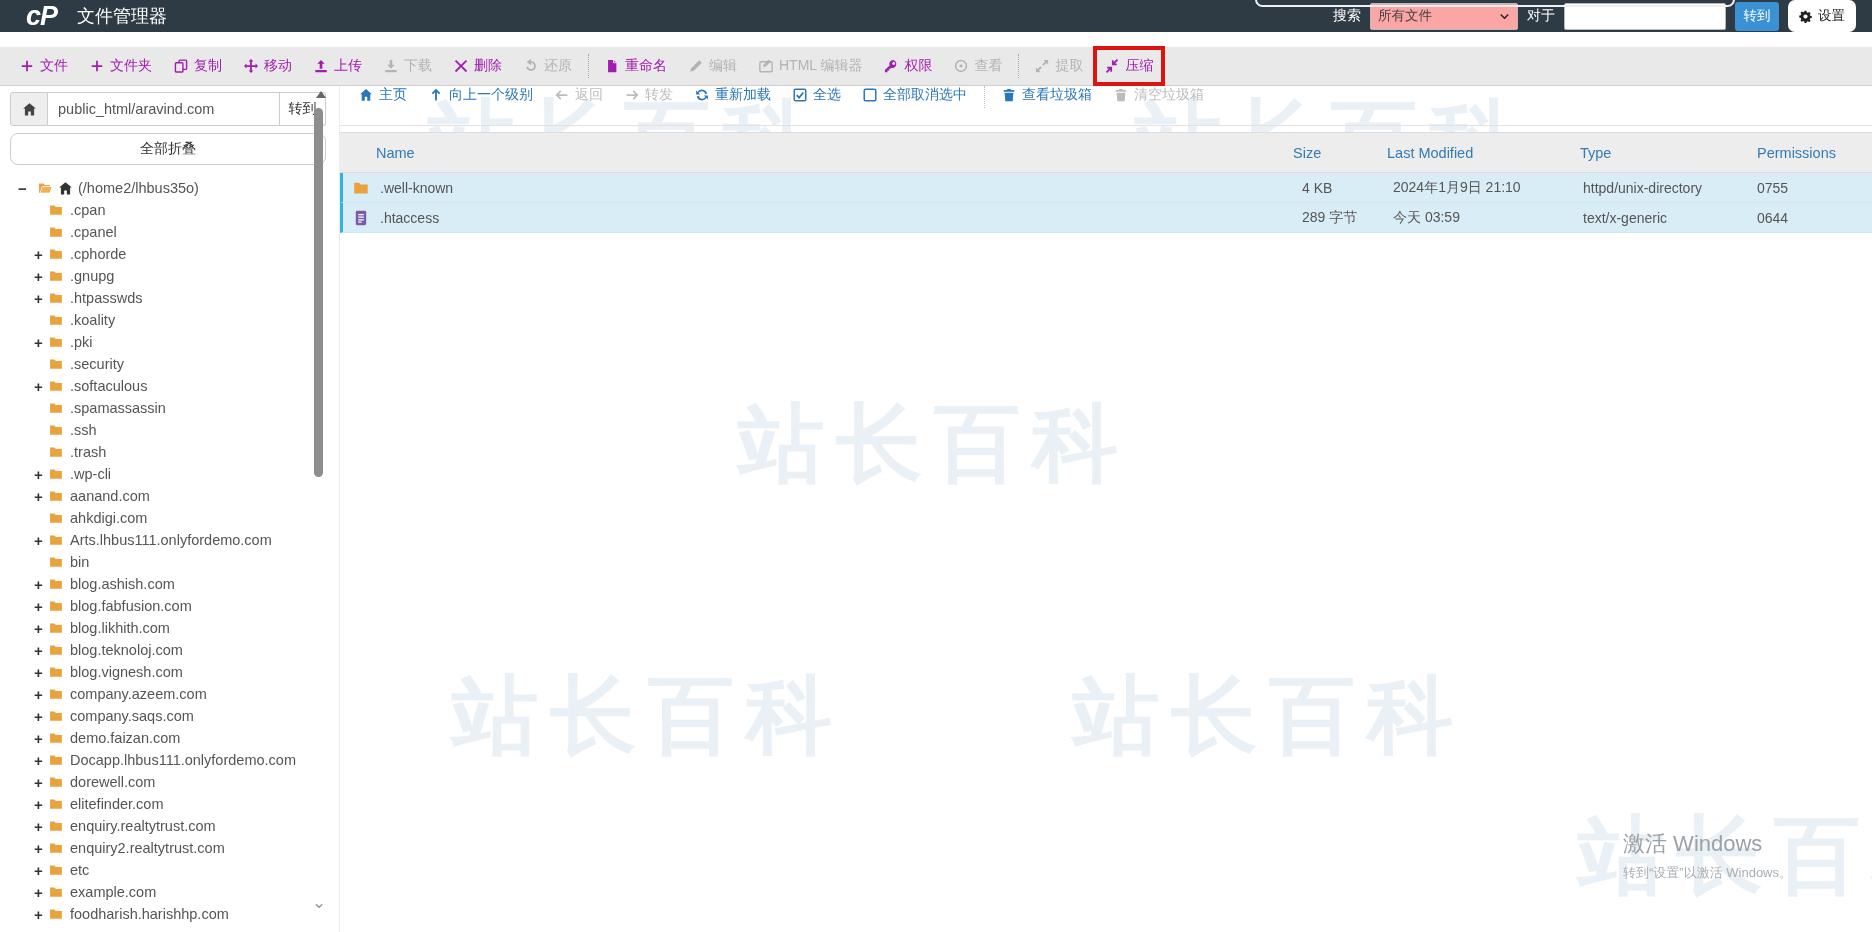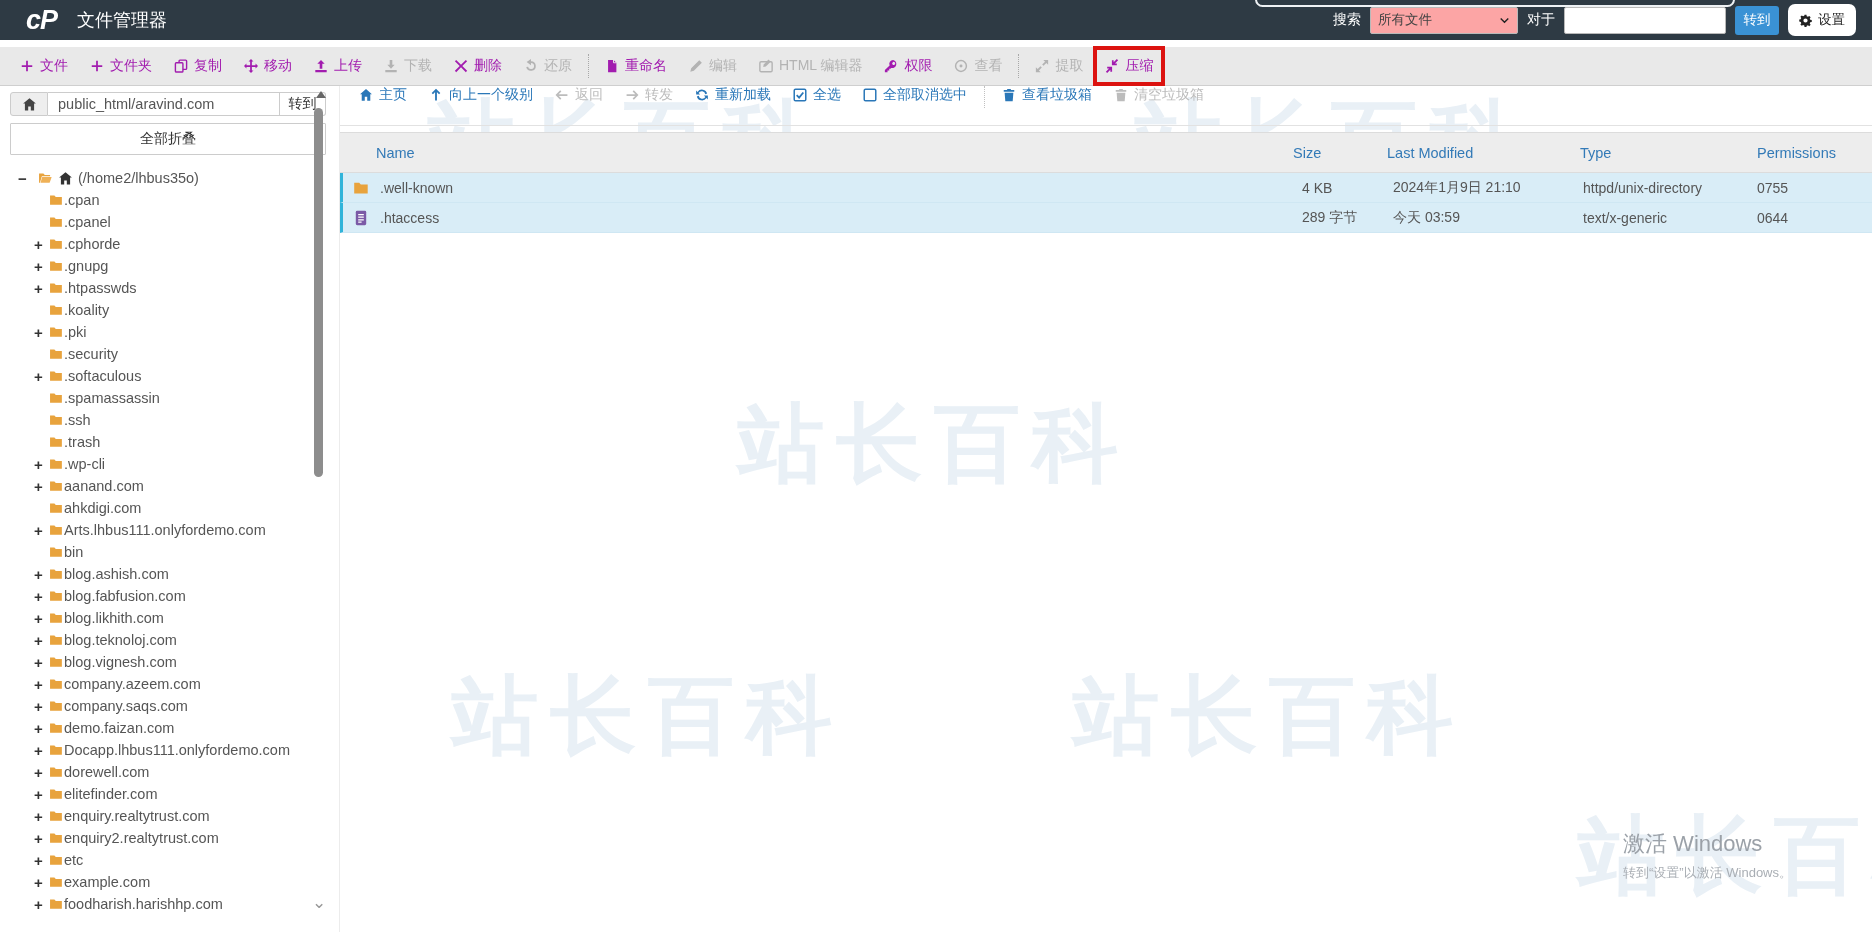--- a/index.html
+++ b/index.html
@@ -3,21 +3,21 @@
 <meta charset="utf-8">
 <style>
   * { margin:0; padding:0; box-sizing:border-box; }
   html,body { width:1872px; height:932px; overflow:hidden; }
   body { font-family:"Liberation Sans","DejaVu Sans",sans-serif; background:#fff; position:relative; }
 
   .icon { display:inline-flex; width:14px; height:14px; flex:none; align-items:center; justify-content:center; }
   .icon svg { width:100%; height:100%; display:block; }
 
   
-  .header { position:absolute; top:0; left:0; right:0; height:40px; background:#2e3a44; display:flex; align-items:center; z-index:10; }
+  .header { position:absolute; top:0; left:0; right:0; height:32px; background:#2e3a44; display:flex; align-items:center; z-index:10; }
   .logo { margin-left:26px; color:#fff; font-weight:bold; font-style:italic; font-size:27px; letter-spacing:-1px; }
   .app-title { color:#fff; font-size:18px; margin-left:20px; }
   .header-right { margin-left:auto; margin-right:16px; display:flex; align-items:center; gap:9px; }
   .hlabel { color:#fff; font-size:14px; }
   .select-box { width:148px; height:27px; background:#fca5a5; border:1px solid #b9b9b9; border-radius:2px; display:flex; align-items:center; padding:0 7px; font-size:13.5px; color:#444; cursor:pointer; }
   .sel-chev { width:11px; height:11px; margin-left:auto; color:#222; }
   .search-input { width:162px; height:27px; border:1px solid #b9b9b9; border-radius:2px; padding:0 8px; font-size:13.5px; color:#333; }
   .go-btn-blue { min-width:44px; height:29px; background:#3a92d5; color:#fff; border:none; border-radius:3px; font-size:13.5px; cursor:pointer; }
   .settings-btn { height:29px; background:#fff; border:none; border-radius:7px; padding:16px 11px; display:flex; align-items:center; gap:6px; font-size:13.5px; color:#222; cursor:pointer; }
   .settings-btn .icon { width:13px; height:13px; }
@@ -28,34 +28,34 @@
   .tbtn { display:flex; align-items:center; gap:6px; padding:0 11px; height:38px; font-size:14px; color:#a21caf; cursor:pointer; white-space:nowrap; }
   .tbtn.disabled { color:#b3b3b3; cursor:default; }
   .tbtn.highlighted { outline:4px solid #dc1310; outline-offset:-3px; }
   .tsep { width:1px; height:24px; border-left:1px dotted #a8a8a8; margin:0 5px; }
 
   
   .content { position:absolute; top:86px; left:0; right:0; bottom:0; }
 
   
   .sidebar { position:absolute; left:0; top:0; bottom:0; width:338px; padding:6px 12px 0 10px; overflow:hidden; }
-  .path-row { display:flex; height:24px; }
+  .path-row { display:flex; height:34px; }
   .home-btn { width:38px; background:#eee; border:1px solid #ccc; border-radius:3px 0 0 3px; display:flex; align-items:center; justify-content:center; color:#444; cursor:pointer; }
   .home-btn .icon { width:15px; height:15px; }
   .path-input { flex:1; min-width:0; border:1px solid #ccc; border-left:none; padding:0 10px; font-size:14.5px; color:#555; }
   .go-btn { width:46px; background:#fff; border:1px solid #ccc; border-left:none; border-radius:0 3px 3px 0; font-size:14px; color:#333; cursor:pointer; }
-  .collapse-btn { margin-top:7px; width:100%; height:32px; background:#fff; border:1px solid #ccc; border-radius:1px; font-size:14px; color:#333; cursor:pointer; }
+  .collapse-btn { margin-top:7px; width:100%; height:32px; background:#fff; border:1px solid #ccc; border-radius:8px; font-size:14px; color:#333; cursor:pointer; }
   .tree { margin-top:12px; font-size:14.5px; color:#555; }
   .tree-root, .tree-item { display:flex; align-items:center; height:22px; cursor:pointer; white-space:nowrap; }
   .tree-root { padding-left:8px; gap:5px; }
   .tree-item { padding-left:24px; }
   .expander { width:14px; font-size:15px; font-weight:bold; color:#333; flex:none; }
   .t-folder { width:16px; height:14px; }
   .t-home { width:15px; height:15px; color:#333; }
-  .tree-item .tree-label { }
+  .tree-item .tree-label { margin-left:6px; }
   .sb-up { position:absolute; left:316px; top:5px; width:0; height:0; border-left:5px solid transparent; border-right:5px solid transparent; border-bottom:7px solid #666; }
   .sb-thumb { position:absolute; left:314px; top:22px; width:9px; height:369px; background:#8d8d8d; border-radius:5px; }
   .sb-down { position:absolute; left:312px; top:806px; color:#999; font-size:17px; }
 
   
   .main { position:absolute; left:339px; top:0; right:0; bottom:0; border-left:1px solid #ececec; background:transparent; }
   .nav-toolbar { height:40px; display:flex; align-items:flex-start; padding-left:8px; border-bottom:1px solid #e2e2e2; position:relative; z-index:3; }
   .nbtn { display:flex; align-items:center; gap:6px; padding:0 11px; font-size:14px; color:#2a77b8; cursor:pointer; white-space:nowrap; }
   .nbtn.disabled { color:#bcbcbc; cursor:default; }
   .nsep { width:1px; height:22px; border-left:1px dotted #c0c0c0; margin:0 6px; }

